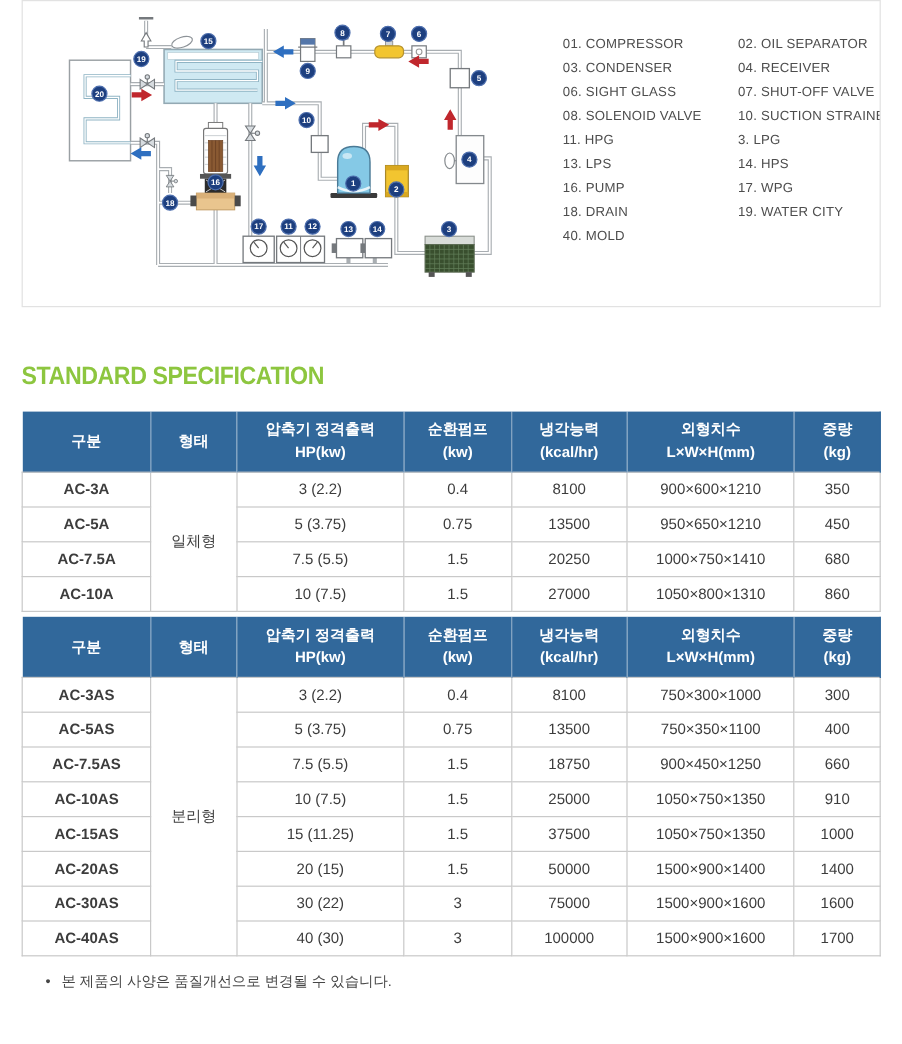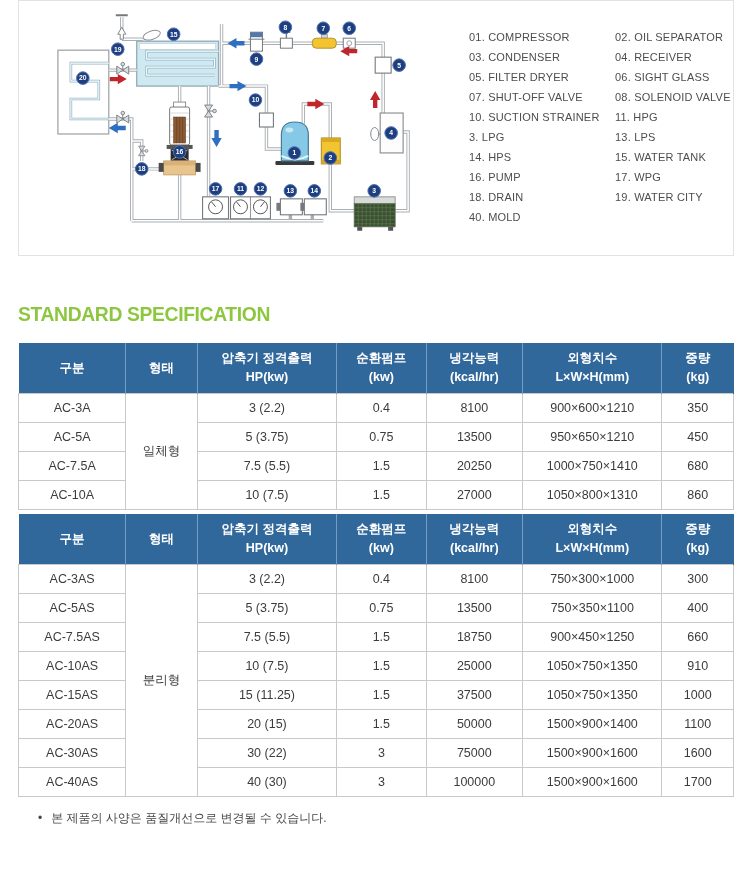--- a/index.html
+++ b/index.html
@@ -15,21 +15,21 @@
   .diagram-box svg{flex:0 0 auto;display:block;}
   .legend{padding:30px 0 0 14px;font-size:11px;color:#4d4d4d;display:grid;
           grid-template-columns:146px auto;grid-auto-rows:20px;align-content:start;}
   .legend-item{white-space:nowrap;letter-spacing:0.2px;}
 
   table.spec{width:100%;border-collapse:collapse;table-layout:fixed;}
   table.spec th{background:var(--hdr);color:#fff;font-size:12.5px;font-weight:bold;height:50px;
         vertical-align:middle;line-height:1.5;border-right:1px solid rgba(255,255,255,.35);padding:0;}
   table.spec th:last-child{border-right:1px solid var(--hdr);}
   table.spec td{border:1px solid #c9c9c9;height:28px;text-align:center;font-size:12.5px;color:#3c3c3c;padding:0;background:#fff;}
-  td.model{background:#f1f1f1;font-weight:normal;color:#2b2b2b;}
+  td.model{background:#f1f1f1;font-weight:bold;color:#2b2b2b;}
   #table2{margin-top:4px;}
   .note{margin:13px 0 0 20px;font-size:12px;color:#464646;display:flex;gap:9px;align-items:baseline;}
 
   
   .pipe-o{fill:none;stroke:#a9aeb2;stroke-width:3.4;}
   .pipe-i{fill:none;stroke:#ffffff;stroke-width:1.5;}
   .coil-o{fill:none;stroke:#8fb4c4;stroke-width:2.6;}
   .coil-i{fill:none;stroke:#ffffff;stroke-width:1.1;}
   .arr-red{fill:var(--arrow-red);}
   .arr-blue{fill:var(--arrow-blue);}
@@ -233,30 +233,28 @@
           <circle cx="64" cy="77" r="6.3" fill="#1d3f7f" stroke="#4e6fae" stroke-width="1"></circle>
           <text x="64" y="79.4" text-anchor="middle" font-size="6.8" font-weight="bold" fill="#fff">20</text>
         </g>
     </svg>
 
     <div class="legend">
         <div class="legend-item">01. COMPRESSOR</div>
         <div class="legend-item">02. OIL SEPARATOR</div>
         <div class="legend-item">03. CONDENSER</div>
         <div class="legend-item">04. RECEIVER</div>
-        <div class="legend-item">05. FILTER DRYER</div>
         <div class="legend-item">06. SIGHT GLASS</div>
         <div class="legend-item">07. SHUT-OFF VALVE</div>
         <div class="legend-item">08. SOLENOID VALVE</div>
         <div class="legend-item">10. SUCTION STRAINER</div>
         <div class="legend-item">11. HPG</div>
         <div class="legend-item">3. LPG</div>
         <div class="legend-item">13. LPS</div>
         <div class="legend-item">14. HPS</div>
-        <div class="legend-item">15. WATER TANK</div>
         <div class="legend-item">16. PUMP</div>
         <div class="legend-item">17. WPG</div>
         <div class="legend-item">18. DRAIN</div>
         <div class="legend-item">19. WATER CITY</div>
         <div class="legend-item">40. MOLD</div>
       </div>
   </div>
 
   <div class="sec-title" id="title-spec">STANDARD SPECIFICATION</div>
 
@@ -417,21 +415,21 @@
           <td>37500</td>
           <td>1050×750×1350</td>
           <td>1000</td>
         </tr>
         <tr>
           <td class="model">AC-20AS</td>
           <td>20 (15)</td>
           <td>1.5</td>
           <td>50000</td>
           <td>1500×900×1400</td>
-          <td>1100</td>
+          <td>1400</td>
         </tr>
         <tr>
           <td class="model">AC-30AS</td>
           <td>30 (22)</td>
           <td>3</td>
           <td>75000</td>
           <td>1500×900×1600</td>
           <td>1600</td>
         </tr>
         <tr>

